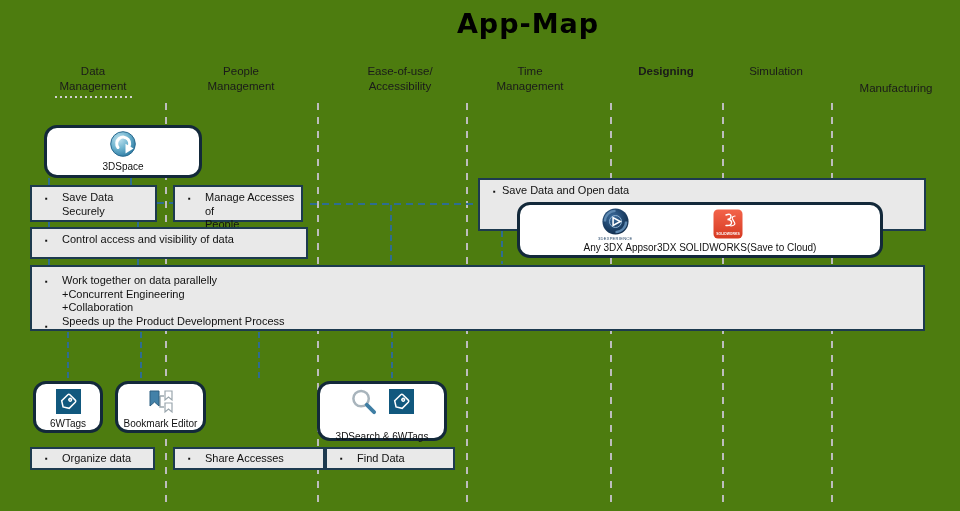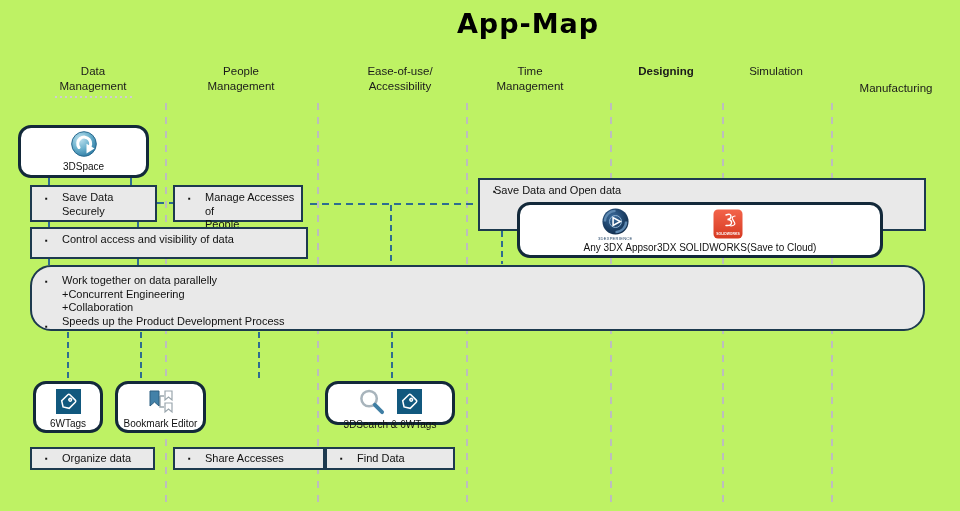--- a/index.html
+++ b/index.html
@@ -1,17 +1,17 @@
 <!DOCTYPE html>
 <html><head>
 <meta charset="utf-8">
 <style>
   html,body{margin:0;padding:0;background:#ffffff;}
   #canvas{
-    position:relative;width:960px;height:511px;overflow:hidden;background:#bef264;
+    position:relative;width:960px;height:511px;overflow:hidden;background:#4d7c0f;
     font-family:"Liberation Sans","DejaVu Sans",sans-serif;color:#111;
   }
   .abs{position:absolute;}
   
   .title{
     top:8px;left:528px;transform:translateX(-50%);
     font-family:"DejaVu Sans","Liberation Sans",sans-serif;
     font-size:27px;font-weight:700;letter-spacing:1px;color:#000;white-space:nowrap;
   }
   
@@ -90,21 +90,21 @@
   <div class="abs tick" style="left:137px;top:259px;height:6px;"></div>
   <div class="abs hblue" style="left:157px;top:202px;width:16px;"></div>
   <div class="abs hblue" style="left:310px;top:203px;width:168px;"></div>
   <div class="abs vblue" style="left:390px;top:205px;height:58px;"></div>
   <div class="abs vblue" style="left:501px;top:231px;height:33px;"></div>
   <div class="abs vblue" style="left:67px;top:332px;height:49px;"></div>
   <div class="abs vblue" style="left:140px;top:332px;height:49px;"></div>
   <div class="abs vblue" style="left:258px;top:332px;height:49px;"></div>
   <div class="abs vblue" style="left:391px;top:332px;height:49px;"></div>
 
-  <div class="abs appbox" style="left:18px;top:125px;width:131px;height:53px;">
+  <div class="abs appbox" style="left:44px;top:125px;width:158px;height:53px;">
     <span style="margin-top:3px;">
       <svg width="26" height="26" viewBox="0 0 26 26">
         <defs>
           <radialGradient id="spg" cx="35%" cy="30%" r="75%">
             <stop offset="0%" stop-color="#bfe2ef"></stop>
               <stop offset="55%" stop-color="#6bb1cd"></stop>
               <stop offset="100%" stop-color="#2e7ba3"></stop>
           </radialGradient>
         </defs>
         <circle cx="13" cy="13" r="12.3" fill="url(#spg)" stroke="#2a6a8f" stroke-width="1"></circle>
@@ -120,29 +120,29 @@
 Securely</span>
   </div>
   <div class="abs note" style="left:173px;top:185px;width:130px;height:37px;">
     <span class="nt">Manage Accesses of
 People</span>
   </div>
   <div class="abs note" style="left:30px;top:227px;width:278px;height:32px;">
     <span class="nt">Control access and visibility of data</span>
   </div>
 
-  <div class="abs note" style="left:30px;top:265px;width:895px;height:66px;padding-top:3px;border-radius:21px;">
+  <div class="abs note" style="left:30px;top:265px;width:895px;height:66px;padding-top:3px;">
     <span class="nt">Work together on data parallelly
 +Concurrent Engineering
 +Collaboration</span>
     <span class="nt" style="padding-top:0;">Speeds up the Product Development  Process</span>
   </div>
 
   <div class="abs note" style="left:478px;top:178px;width:448px;height:53px;">
-    <span class="nt" style="padding-left:14px;">Save Data and Open data</span>
+    <span class="nt" style="padding-left:22px;">Save Data and Open data</span>
   </div>
 
   <div class="abs appbox bigappbox" style="left:517px;top:202px;width:366px;height:56px;">
     <div class="xicon" style="left:78px;top:2px;">
       <svg width="29" height="29" viewBox="0 0 30 30">
         <defs>
           <radialGradient id="xg" cx="40%" cy="35%" r="75%">
             <stop offset="0%" stop-color="#3c6d9e"></stop>
               <stop offset="60%" stop-color="#1c4066"></stop>
               <stop offset="100%" stop-color="#0e2744"></stop>
@@ -199,21 +199,21 @@
         <path d="M13,7 h4 M13,7 v11 h4" fill="none" stroke="#9aa6ad" stroke-width="1.4"></path>
         <path d="M3,2 h9 v15 l-4.5,-4 l-4.5,4 z" fill="#4381a8" stroke="#2c5f80" stroke-width="1"></path>
         <path d="M18,2 h7 v9 l-3.5,-3 l-3.5,3 z" fill="#ffffff" stroke="#9aa6ad" stroke-width="1.2"></path>
         <path d="M18,14 h7 v9 l-3.5,-3 l-3.5,3 z" fill="#ffffff" stroke="#9aa6ad" stroke-width="1.2"></path>
       </svg>
     </span>
     <span class="alabel">Bookmark Editor</span>
   </div>
 
 
-  <div class="abs appbox" style="left:325px;top:381px;width:130px;height:44px;">
+  <div class="abs appbox" style="left:317px;top:381px;width:130px;height:60px;gap:12px;">
     <span class="icon-row">
       <span>
         <svg width="27" height="27" viewBox="0 0 28 28">
           <circle cx="11.5" cy="11" r="8" fill="none" stroke="#a8b4bc" stroke-width="2.6"></circle>
           <path d="M17.5,17.5 L25,25" stroke="#3f7ea4" stroke-width="4" stroke-linecap="round"></path>
         </svg>
       </span>
       <span>
         <svg width="25" height="25" viewBox="0 0 26 26">
           <rect x="0" y="0" width="26" height="26" fill="#11587e"></rect>

